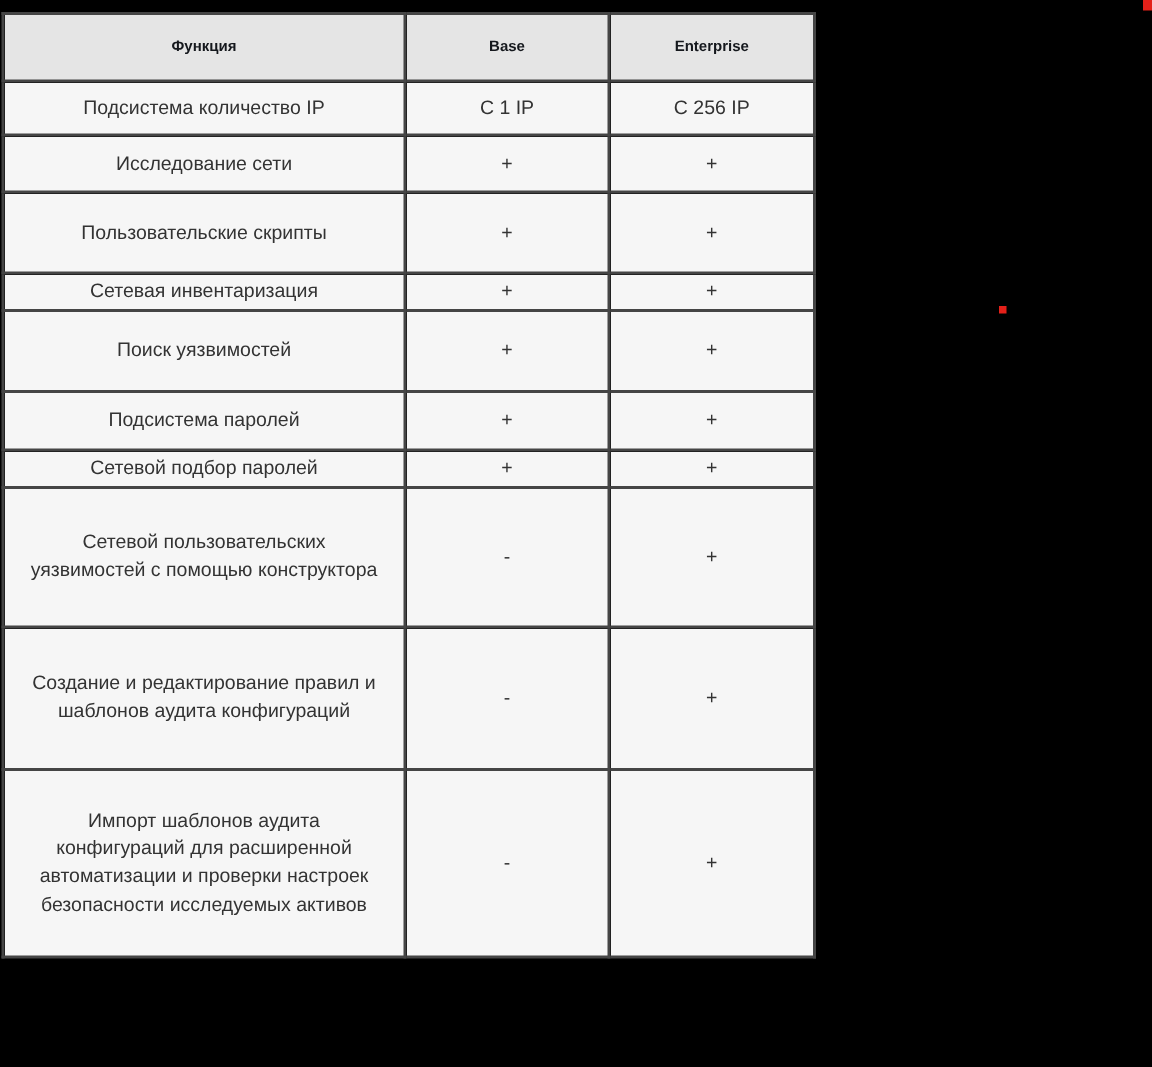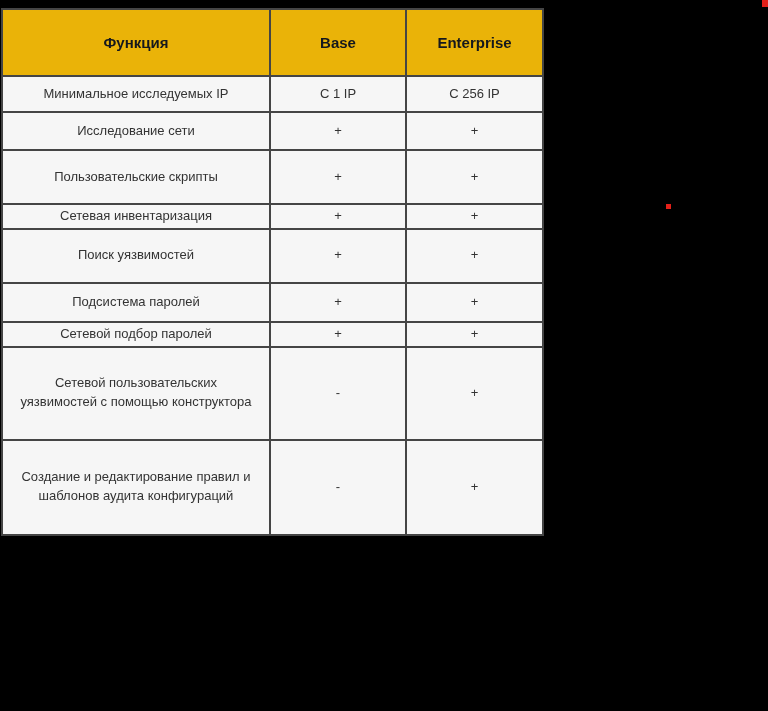--- a/index.html
+++ b/index.html
@@ -31,25 +31,25 @@
   table.feature-table th,
   table.feature-table td {
     border: 2px solid #454545;
     text-align: center;
     vertical-align: middle;
     padding: 2px 14px;
     box-sizing: border-box;
     overflow: hidden;
   }
   table.feature-table th {
-    background: #eab308;
+    background: #e5e5e5;
     color: #15181d;
-    font-size: 15px;
+    font-size: 10px;
     font-weight: bold;
-    height: 67px;
+    height: 45px;
   }
   table.feature-table td {
     background: #f6f6f6;
     color: #333333;
     font-size: 13px;
     line-height: 1.45;
   }
   col.c-feature { width: 268px; }
   col.c-base    { width: 136px; }
   col.c-ent     { width: 137px; }
@@ -95,21 +95,21 @@
       </colgroup>
       <thead>
         <tr>
           <th>Функция</th>
           <th>Base</th>
           <th>Enterprise</th>
         </tr>
       </thead>
       <tbody id="table-body">
           <tr>
-            <td>Минимальное исследуемых IP</td>
+            <td>Подсистема количество IP</td>
             <td>С 1 IP</td>
             <td>С 256 IP</td>
           </tr>
           <tr>
             <td>Исследование сети</td>
             <td>+</td>
             <td>+</td>
           </tr>
           <tr>
             <td>Пользовательские скрипты</td>
@@ -139,20 +139,25 @@
           <tr>
             <td>Сетевой пользовательских уязвимостей с помощью конструктора</td>
             <td>-</td>
             <td>+</td>
           </tr>
           <tr>
             <td>Создание и редактирование правил и шаблонов аудита конфигураций</td>
             <td>-</td>
             <td>+</td>
           </tr>
+          <tr>
+            <td>Импорт шаблонов аудита конфигураций для расширенной автоматизации и проверки настроек безопасности исследуемых активов</td>
+            <td>-</td>
+            <td>+</td>
+          </tr>
         </tbody>
     </table>
   </div>
 
   <div class="red-marker mid"></div>
   <div class="red-marker corner"></div>
 
 </div>
 
 </body></html>

